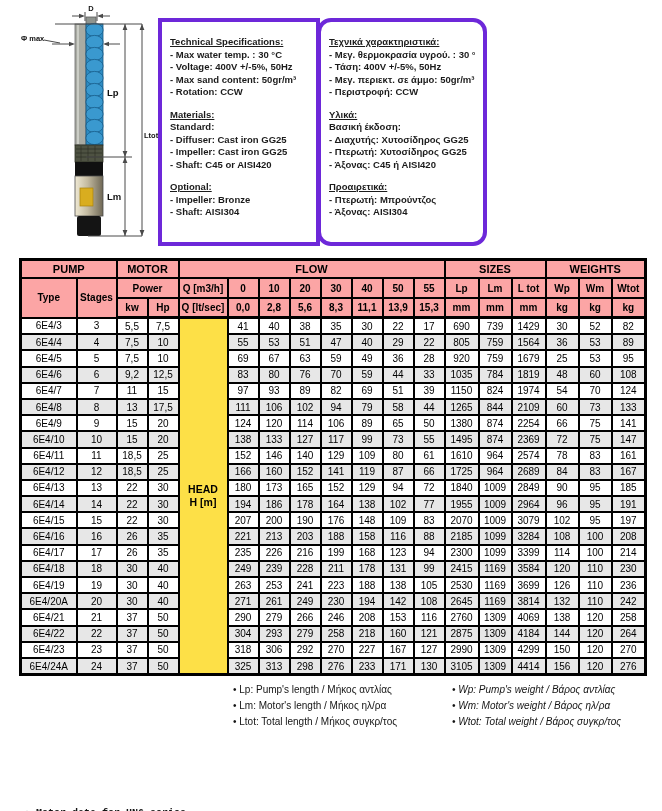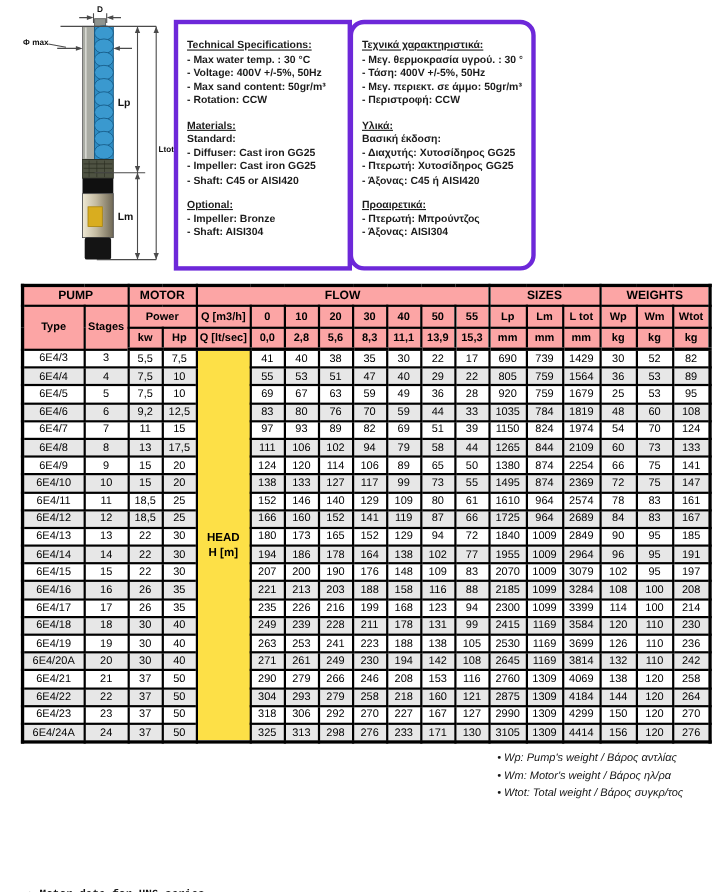--- a/index.html
+++ b/index.html
@@ -661,20 +661,25 @@
           <td>3105</td>
           <td>1309</td>
           <td>4414</td>
           <td>156</td>
           <td>120</td>
           <td>276</td>
         </tr>
       </tbody>
   </table>
 
+  <div class="fncol" id="fn2">
+      <div class="line">Lp: Pump's length / Μήκος αντλίας</div>
+      <div class="line">Lm: Motor's length / Μήκος ηλ/ρα</div>
+      <div class="line">Ltot: Total length / Μήκος συγκρ/τος</div>
+    </div>
   <div class="fncol" id="fn3">
       <div class="line">Wp: Pump's weight / Βάρος αντλίας</div>
       <div class="line">Wm: Motor's weight / Βάρος ηλ/ρα</div>
       <div class="line">Wtot: Total weight / Βάρος συγκρ/τος</div>
     </div>
 
   <div class="notes">
       <div class="line">Motor data for HN6 series</div>
       <div class="line">Στοιχεία του ηλ/ρα για τη σειρά HN6</div>
     </div>

